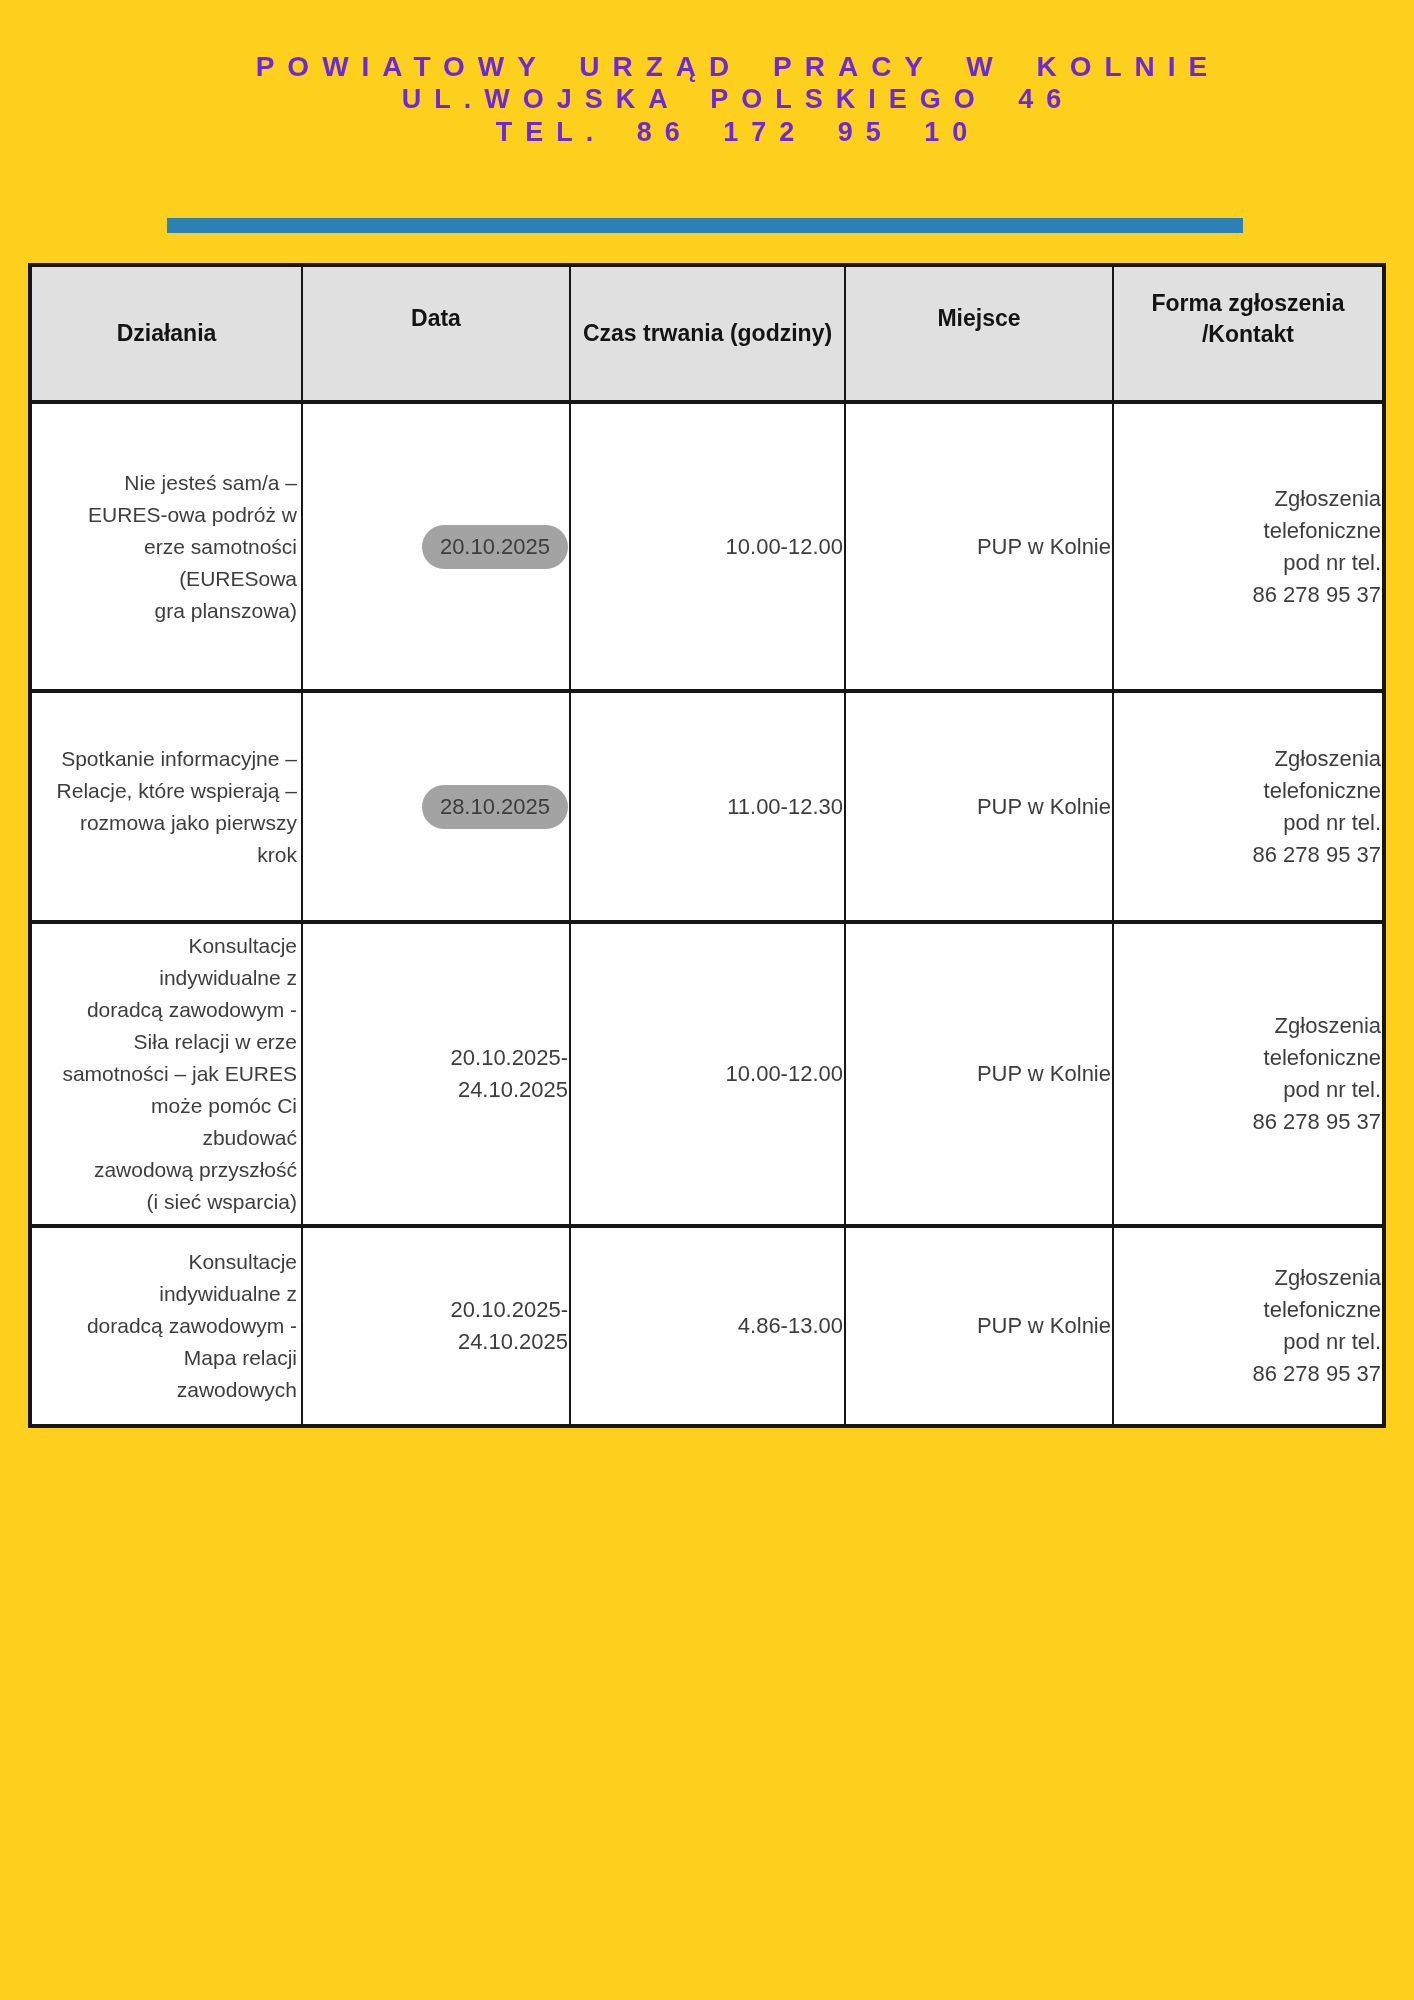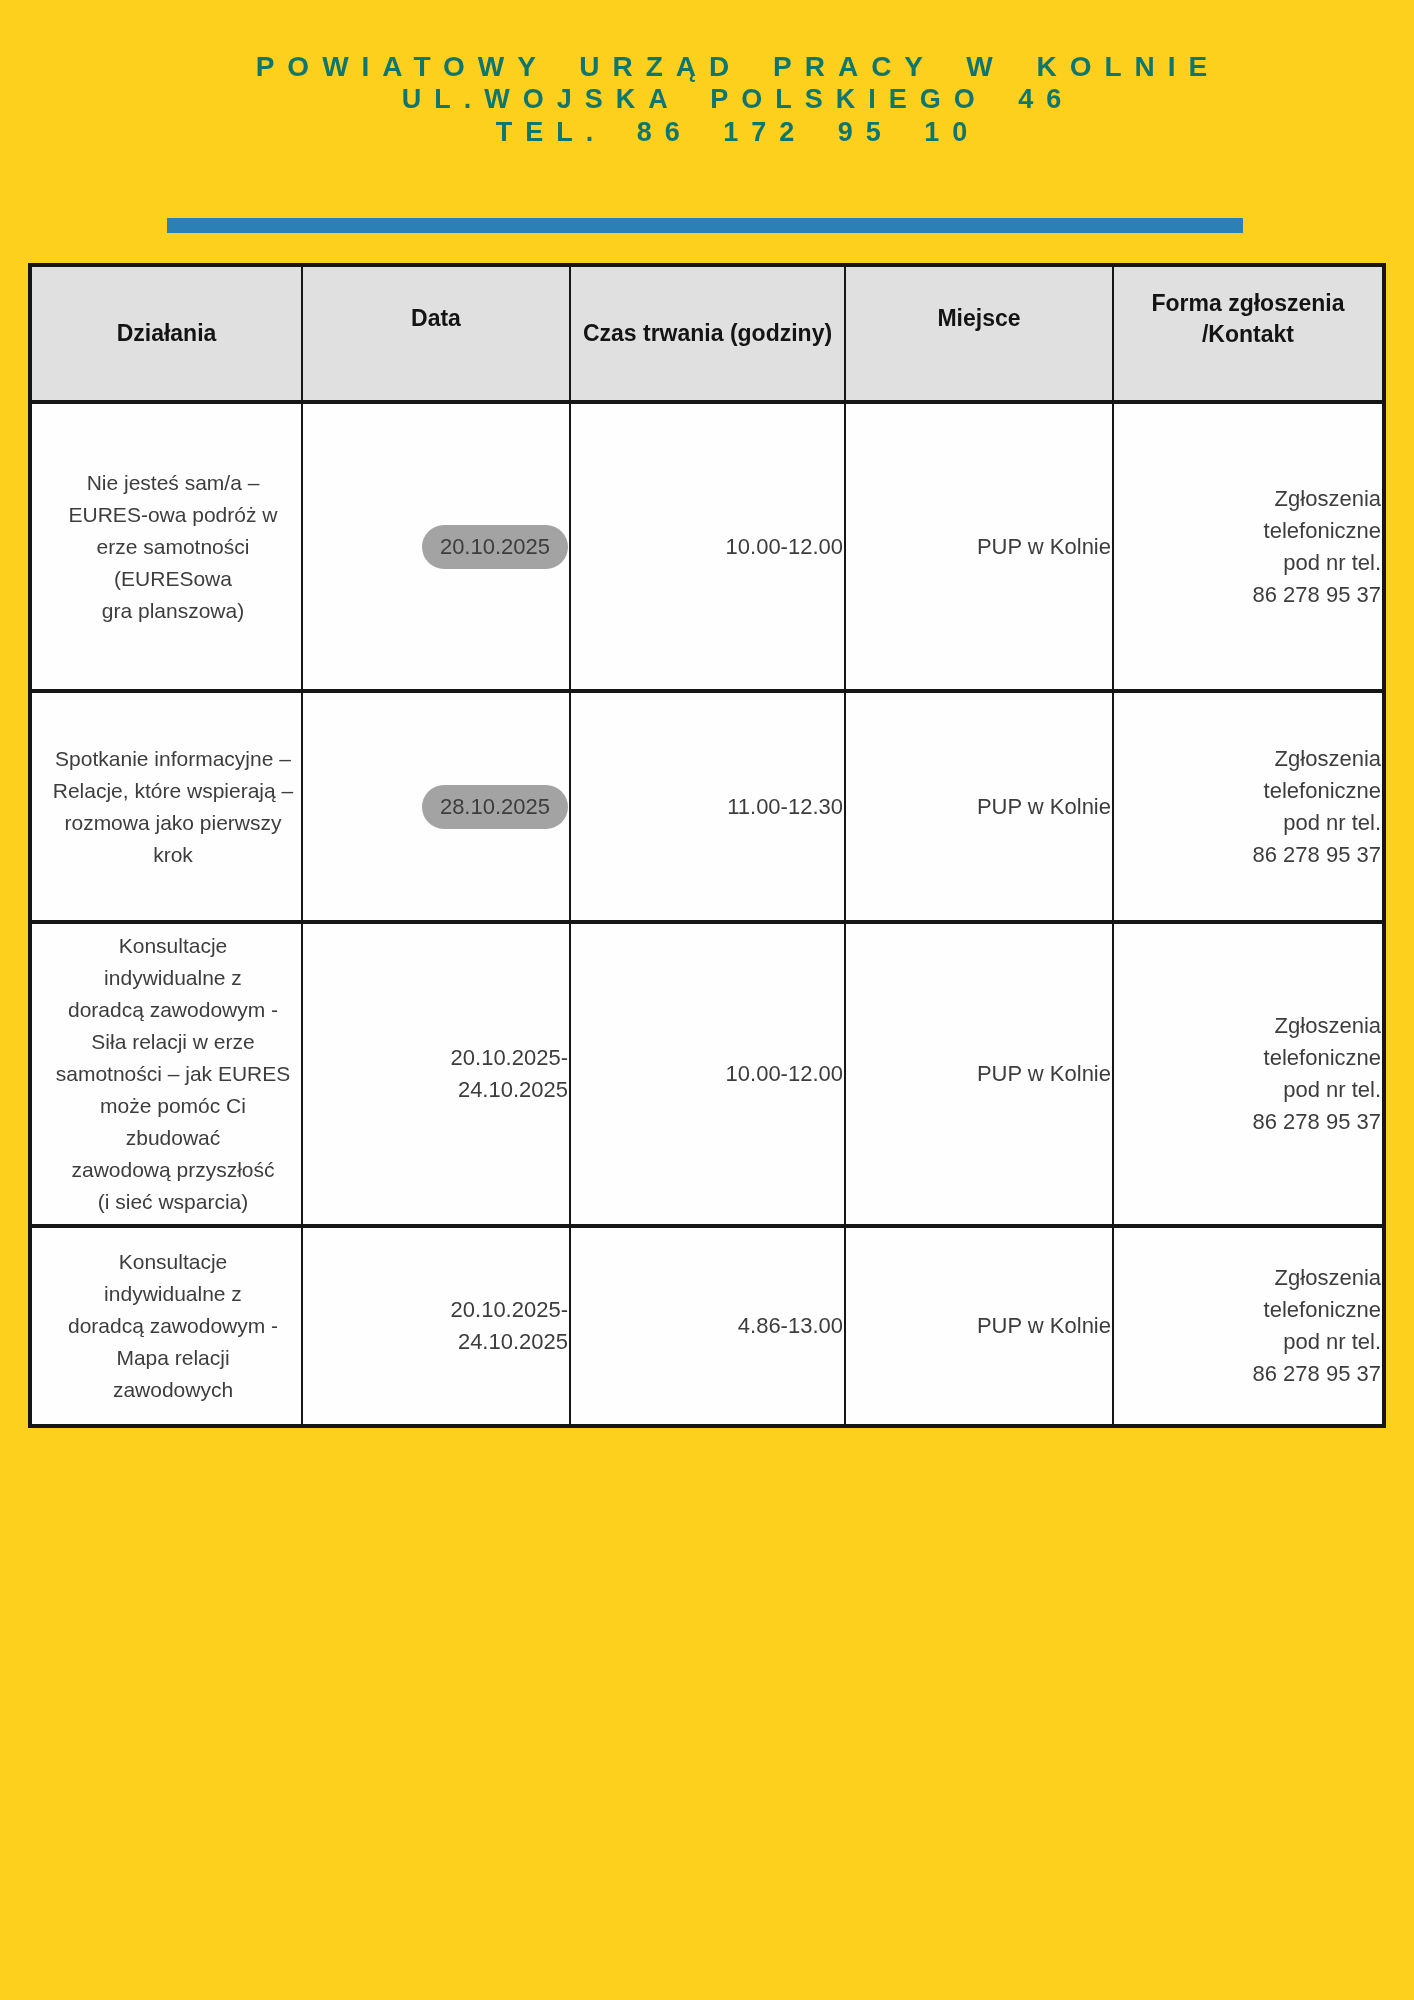--- a/index.html
+++ b/index.html
@@ -12,21 +12,21 @@
   }
 
   
   .top-header {
     position: absolute;
     left: 28px; top: 50px;
     width: 1354px;
     padding-left: 66px;
     box-sizing: border-box;
     text-align: center;
-    color: #0f766e;
+    color: #6d28d9;
     font-weight: bold;
     font-size: 27px;
     line-height: 33px;
     letter-spacing: 13px;
     word-spacing: 10px;
   }
   .top-header .hline { white-space: nowrap; }
   .top-header .hline.first { font-size: 28px; }
 
   
@@ -71,21 +71,21 @@
 
   .schedule td {
     color: #3d3d3d;
     font-size: 22px;
     line-height: 32px;
     text-align: right;
     vertical-align: middle;
     white-space: pre-line;
   }
   .schedule td.action {
-    text-align: center;
+    text-align: right;
     padding: 6px 4px 6px 17px;
     font-size: 21px;
   }
   .pill {
     display: inline-block;
     background: #a3a3a3;
     border-radius: 24px;
     padding: 6px 18px;
     white-space: nowrap;
   }

